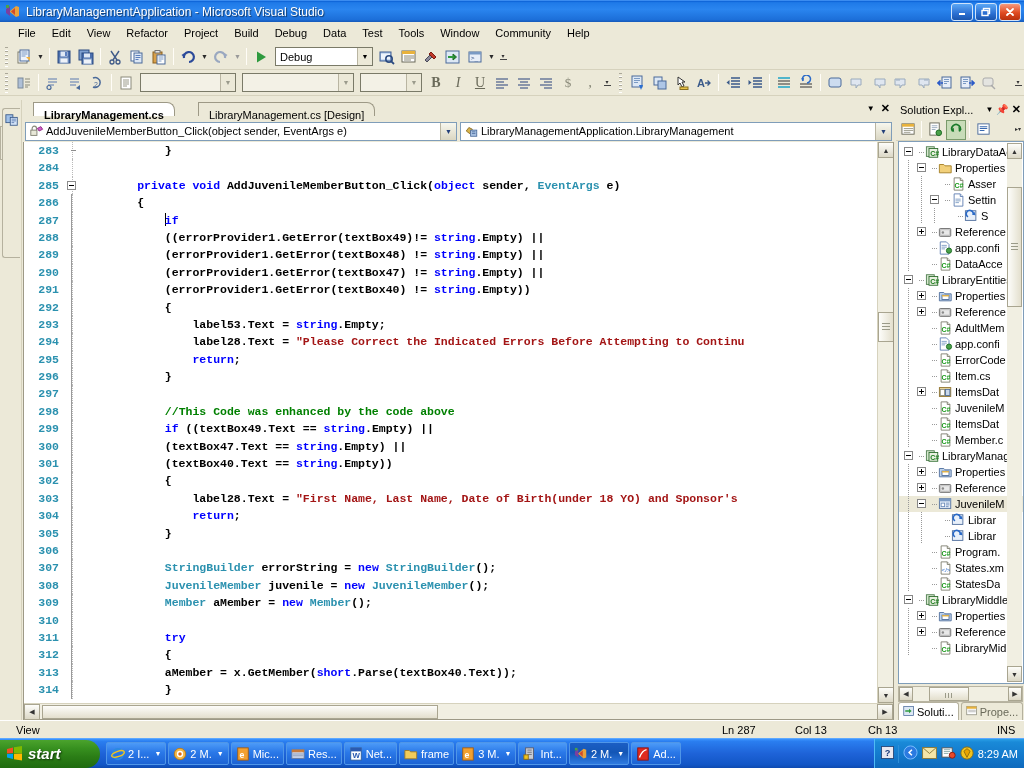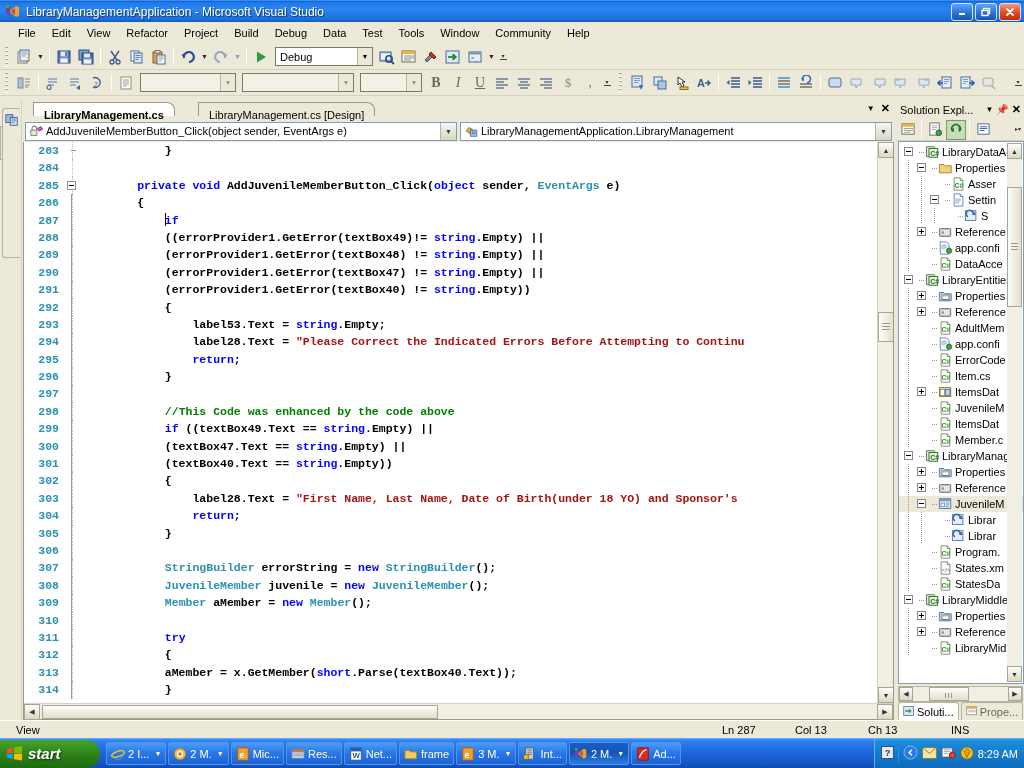--- a/index.html
+++ b/index.html
@@ -1214,21 +1214,21 @@
         </div>
       </div>
     </div>
   </div>
 
   <div class="statusbar">
     <span class="ready">View</span>
     <span class="sfield" style="left:722px">Ln 287</span>
     <span class="sfield" style="left:795px">Col 13</span>
     <span class="sfield" style="left:868px">Ch 13</span>
-    <span class="sfield" style="left:951px">INS</span>
+    <span class="sfield" style="left:997px">INS</span>
   </div>
 
   <div class="taskbar">
     <div class="startbtn">
       <span class="flag">
         <svg width="17" height="15" viewBox="0 0 17 15">
           <path d="M1 3 L7 1.4 L7 7 L1 7.4 Z" fill="#f25022"></path>
           <path d="M8 1.2 L16 0 L16 7 L8 7 Z" fill="#7fba00"></path>
           <path d="M1 8 L7 7.8 L7 13 L1 11.6 Z" fill="#00a4ef"></path>
           <path d="M8 7.8 L16 7.6 L16 14.5 L8 13.2 Z" fill="#ffb900"></path>

